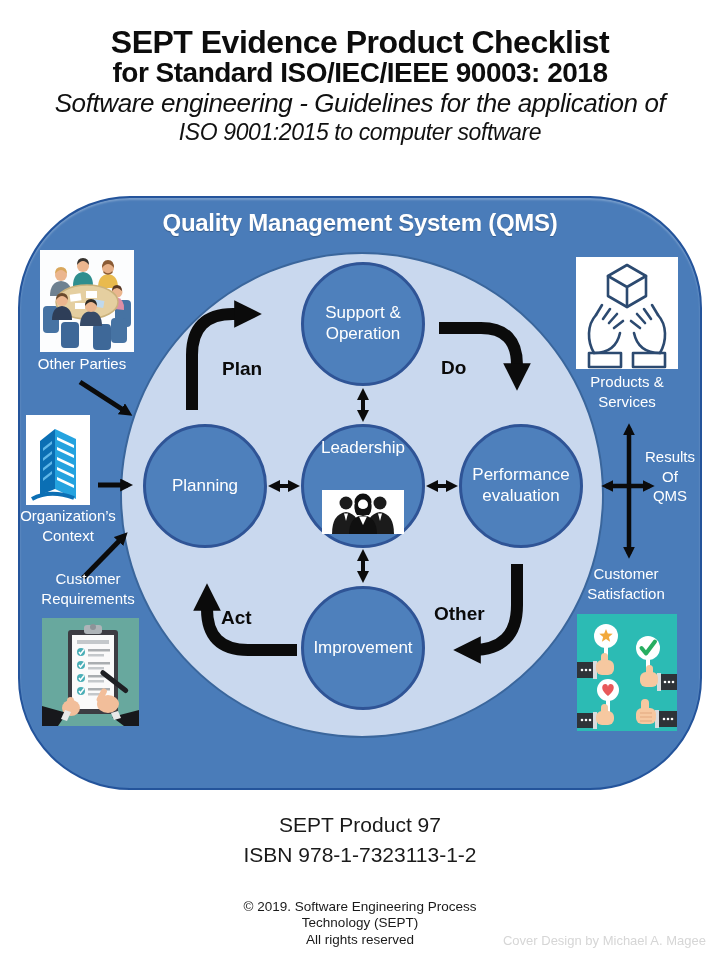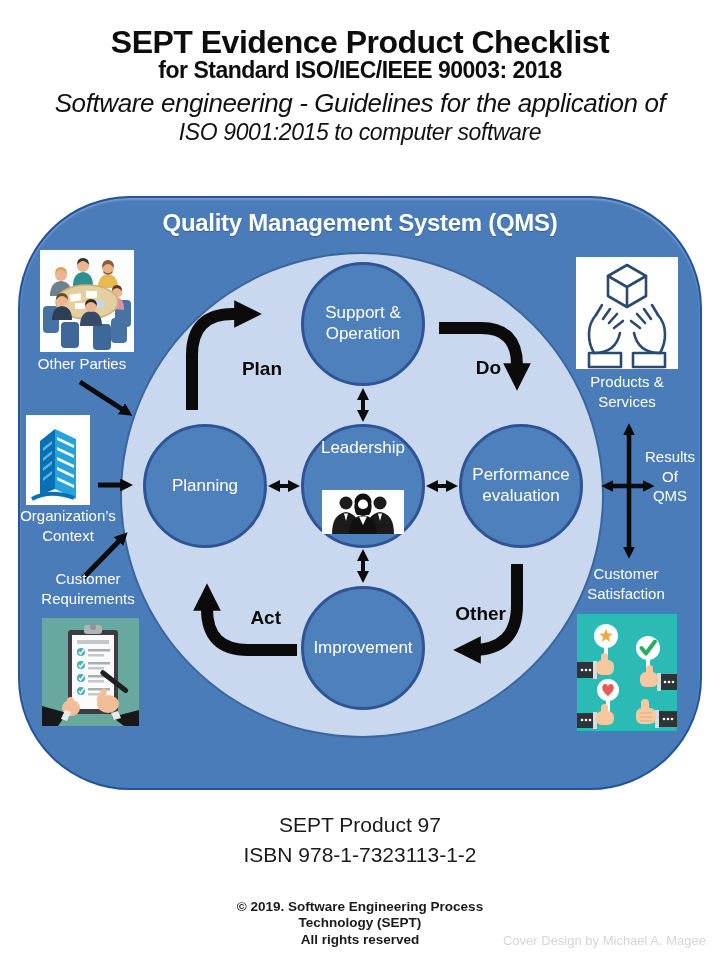--- a/index.html
+++ b/index.html
@@ -7,21 +7,21 @@
     position:relative; width:720px; height:960px; background:#ffffff;
     font-family:"Liberation Sans", sans-serif; overflow:hidden;
     -webkit-font-smoothing:antialiased;
   }
   .abs { position:absolute; }
   .center { left:0; right:0; text-align:center; }
   .preline { white-space:pre-line; }
 
   
   .t1 { top:24px; font-size:32px; font-weight:bold; color:#0d0d0d; letter-spacing:-0.5px; }
-  .t2 { top:57px; font-size:23px; font-weight:bold; color:#0d0d0d; letter-spacing:-0.5px; }
+  .t2 { top:57px; font-size:28px; font-weight:bold; color:#0d0d0d; letter-spacing:-0.5px; }
   .t3 { top:88px; font-size:26px; font-style:italic; color:#111; letter-spacing:-0.4px; }
   .t4 { top:119px; font-size:23px; font-style:italic; color:#111; letter-spacing:-0.4px; }
 
   
   .qms {
     left:18px; top:196px; width:684px; height:594px; box-sizing:border-box;
     background:#4A7CB9; border:2px solid #24549B; border-radius:112px;
     box-shadow: inset 0 2px 2px rgba(255,255,255,0.25);
   }
   .qms-title {
@@ -40,21 +40,21 @@
   }
   .c-support     { left:281px; top:64px; }
   .c-planning    { left:123px; top:226px; }
   .c-leadership  { left:281px; top:226px;gap:28px; }
   .c-performance { left:439px; top:226px; }
   .c-improvement { left:281px; top:388px; }
   .lead-img { margin-top:4px; display:block; }
 
   .arrows { left:0; top:0; pointer-events:none; }
 
-  .cycle-label { font-size:19px; font-weight:bold; color:#0a0a0a; text-align:right; }
+  .cycle-label { font-size:19px; font-weight:bold; color:#0a0a0a; text-align:left; }
   .lbl-plan  { left:202px; top:160px; width:60px; }
   .lbl-do    { left:421px; top:159px; width:60px; }
   .lbl-check { left:414px; top:405px; width:72px; }
   .lbl-act   { left:201px; top:409px; width:60px; }
 
   .side-label { color:#fff; font-size:15px; line-height:1.3; text-align:center; }
   .sl-other    { left:2px;   top:156px; width:120px; }
   .sl-context  { left:-12px; top:308px; width:120px; }
   .sl-custreq  { left:0px;   top:371px; width:136px; }
   .sl-products { left:547px; top:174px; width:120px; }
@@ -63,21 +63,21 @@
 
   .img-meeting  { left:20px;  top:52px; }
   .img-building { left:6px;   top:217px; }
   .img-clip     { left:22px;  top:420px; }
   .img-cube     { left:556px; top:59px; }
   .img-thumbs   { left:557px; top:416px; }
 
   
   .f1 { top:813px; font-size:21px; color:#1a1a1a; }
   .f2 { top:843px; font-size:21px; color:#1a1a1a; }
-  .f3 { top:899px; font-size:13.5px; line-height:1.22; color:#1a1a1a;font-weight:bold; }
+  .f3 { top:899px; font-size:13.5px; line-height:1.22; color:#1a1a1a; }
   .f4 { top:933px; right:14px; font-size:13px; color:#D6D6D6; text-align:right; }
 </style>
 </head>
 <body>
 
 <div class="page">
 
   <div class="abs center t1">SEPT Evidence Product Checklist</div>
   <div class="abs center t2">for Standard ISO/IEC/IEEE 90003: 2018</div>
   <div class="abs center t3">Software engineering - Guidelines for the application of</div>

